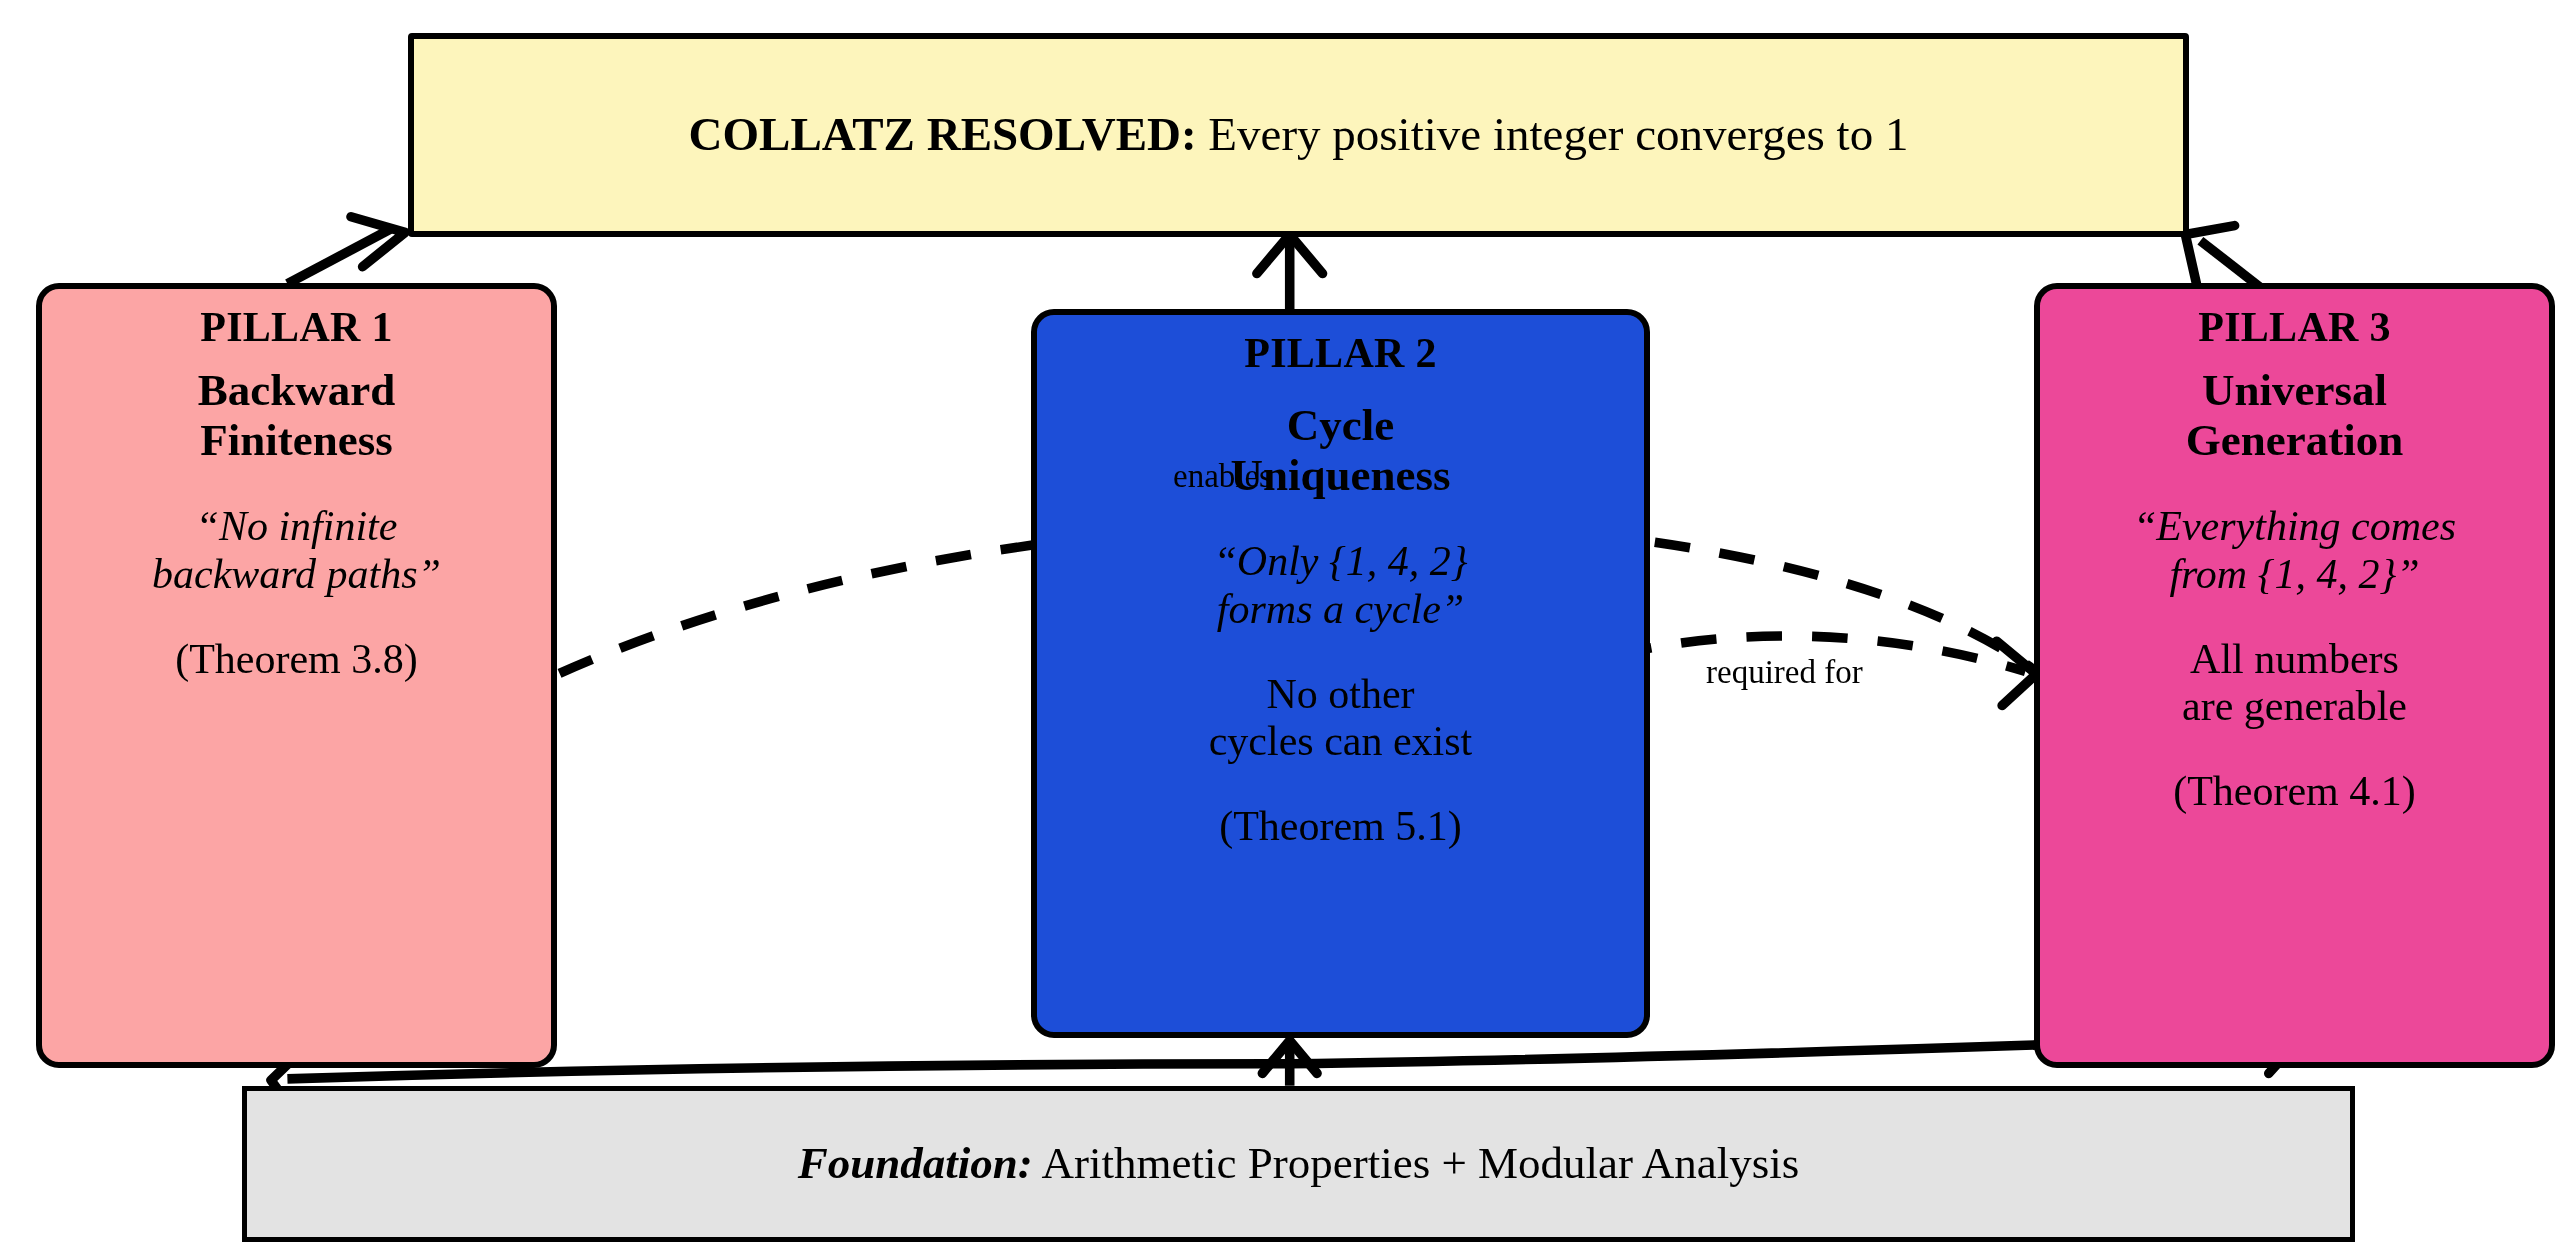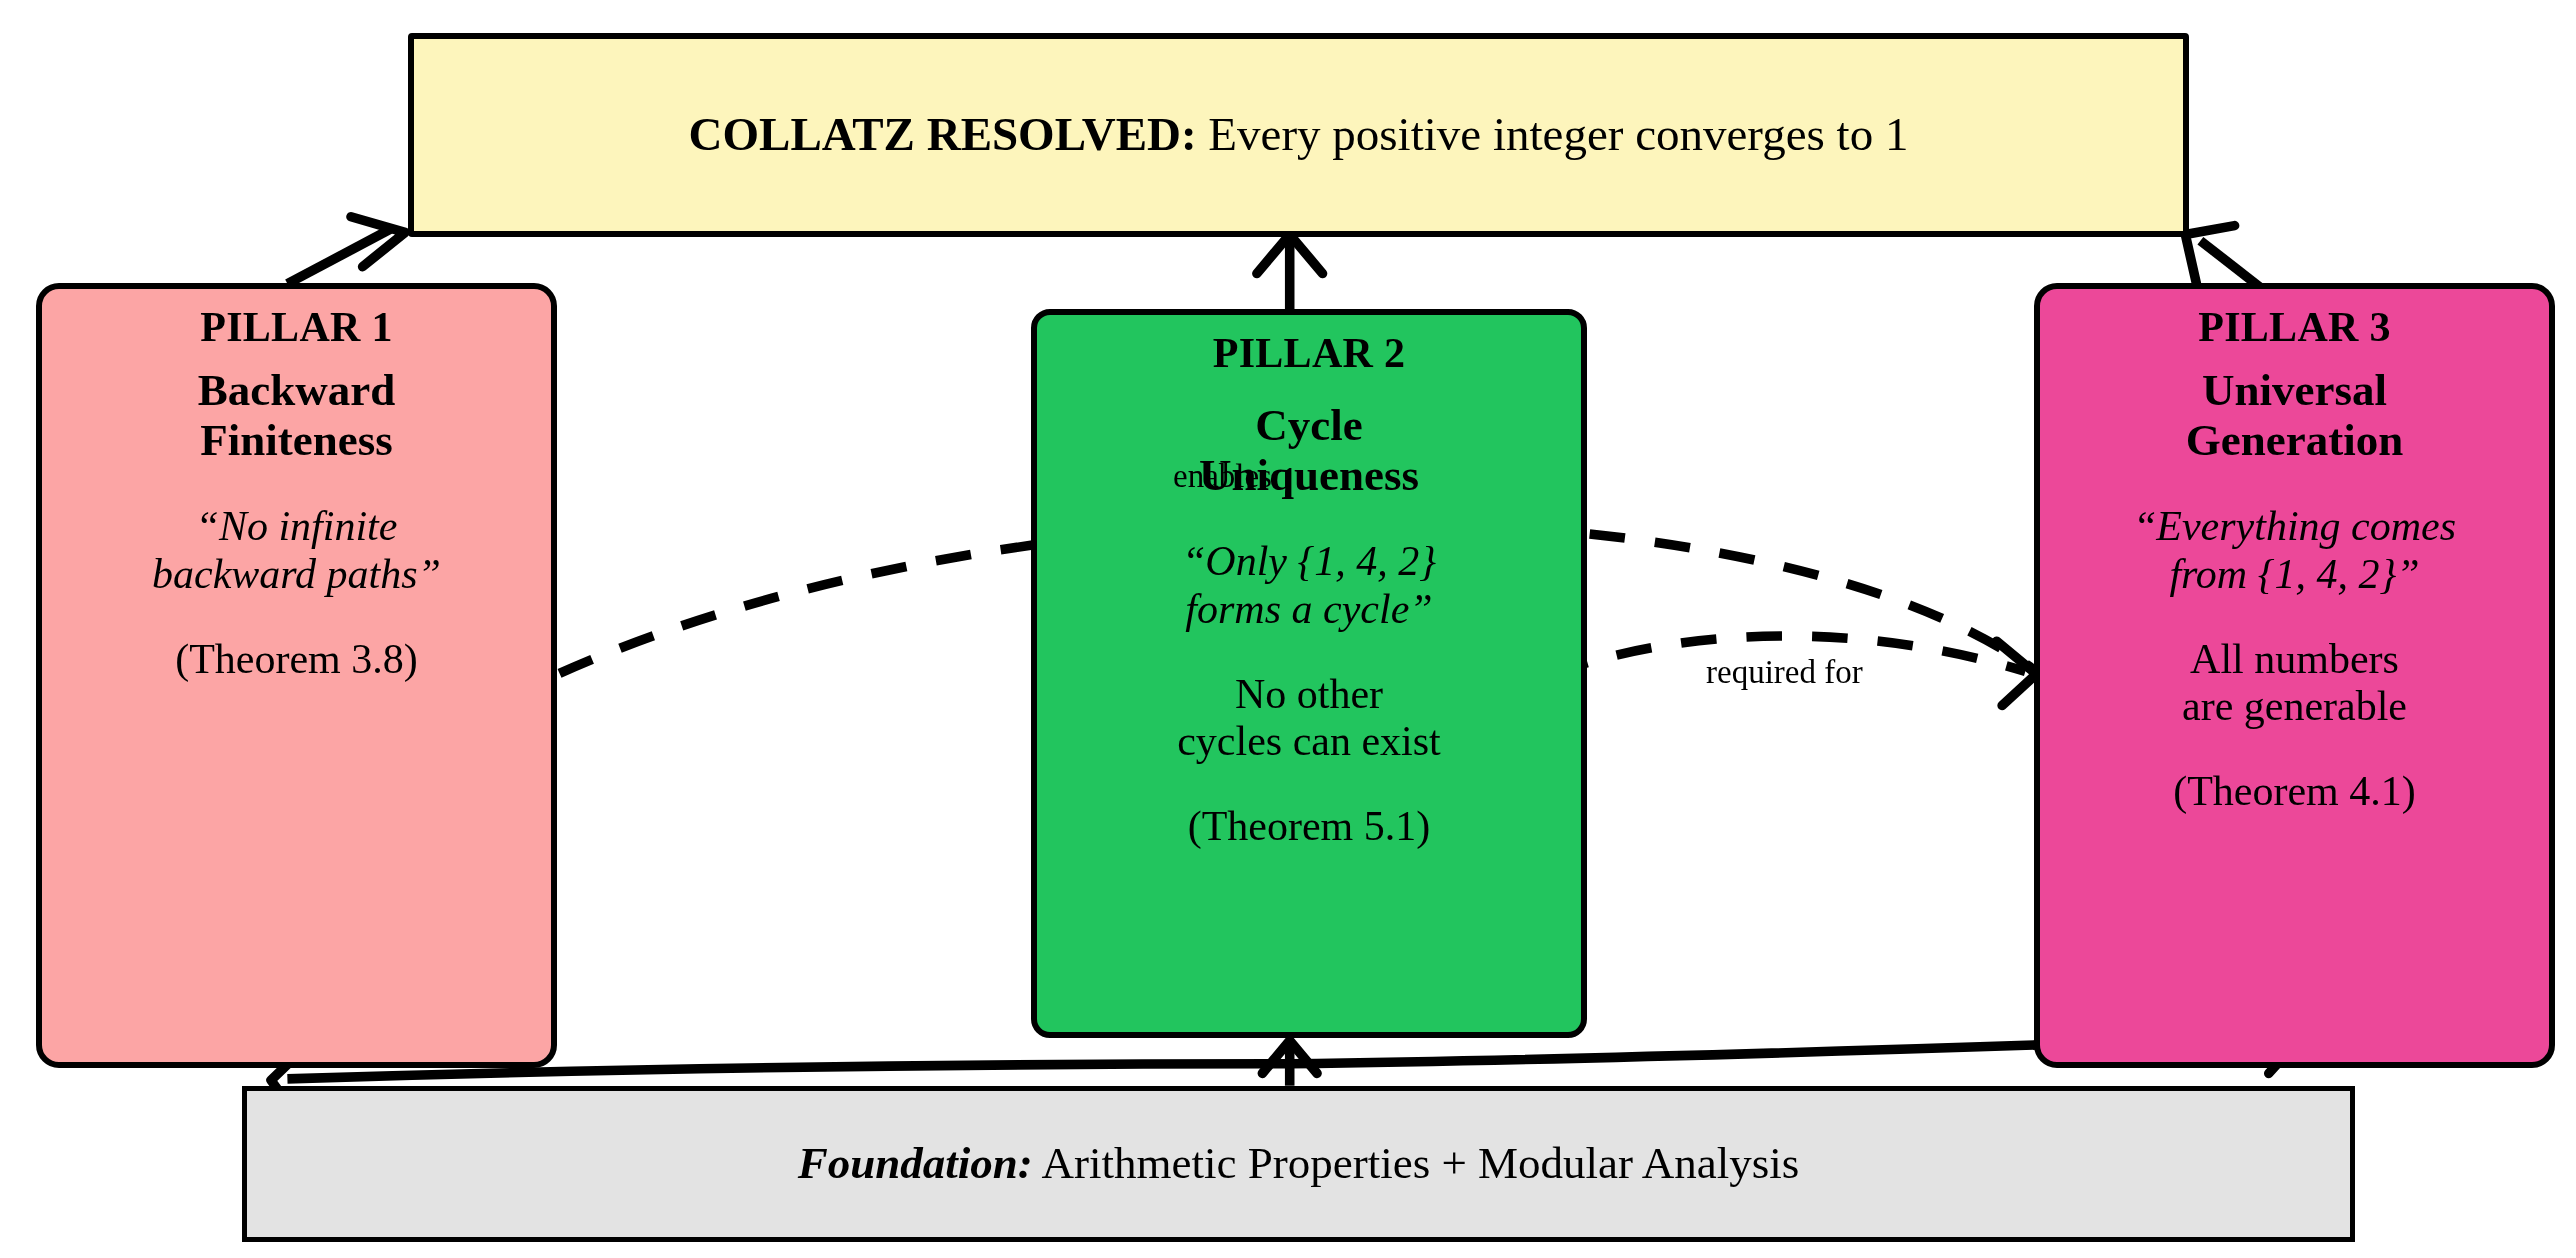--- a/index.html
+++ b/index.html
@@ -95,24 +95,23 @@
   #pillar1 {
     left: 36px;
     top: 283px;
     width: 521px;
     height: 785px;
     background: #fca5a5;
   }
   #pillar2 {
     left: 1031px;
     top: 309px;
-    width: 556px;
+    width: 619px;
     height: 729px;
-    background: #22c55e;
-    border-radius: 19px;
+    background: #1d4ed8;
   }
   #pillar3 {
     left: 2034px;
     top: 283px;
     width: 521px;
     height: 785px;
     background: #ec4899;
   }
   #pillar2 .headline { margin-top: 23px; }
   #pillar2 .quote { }

